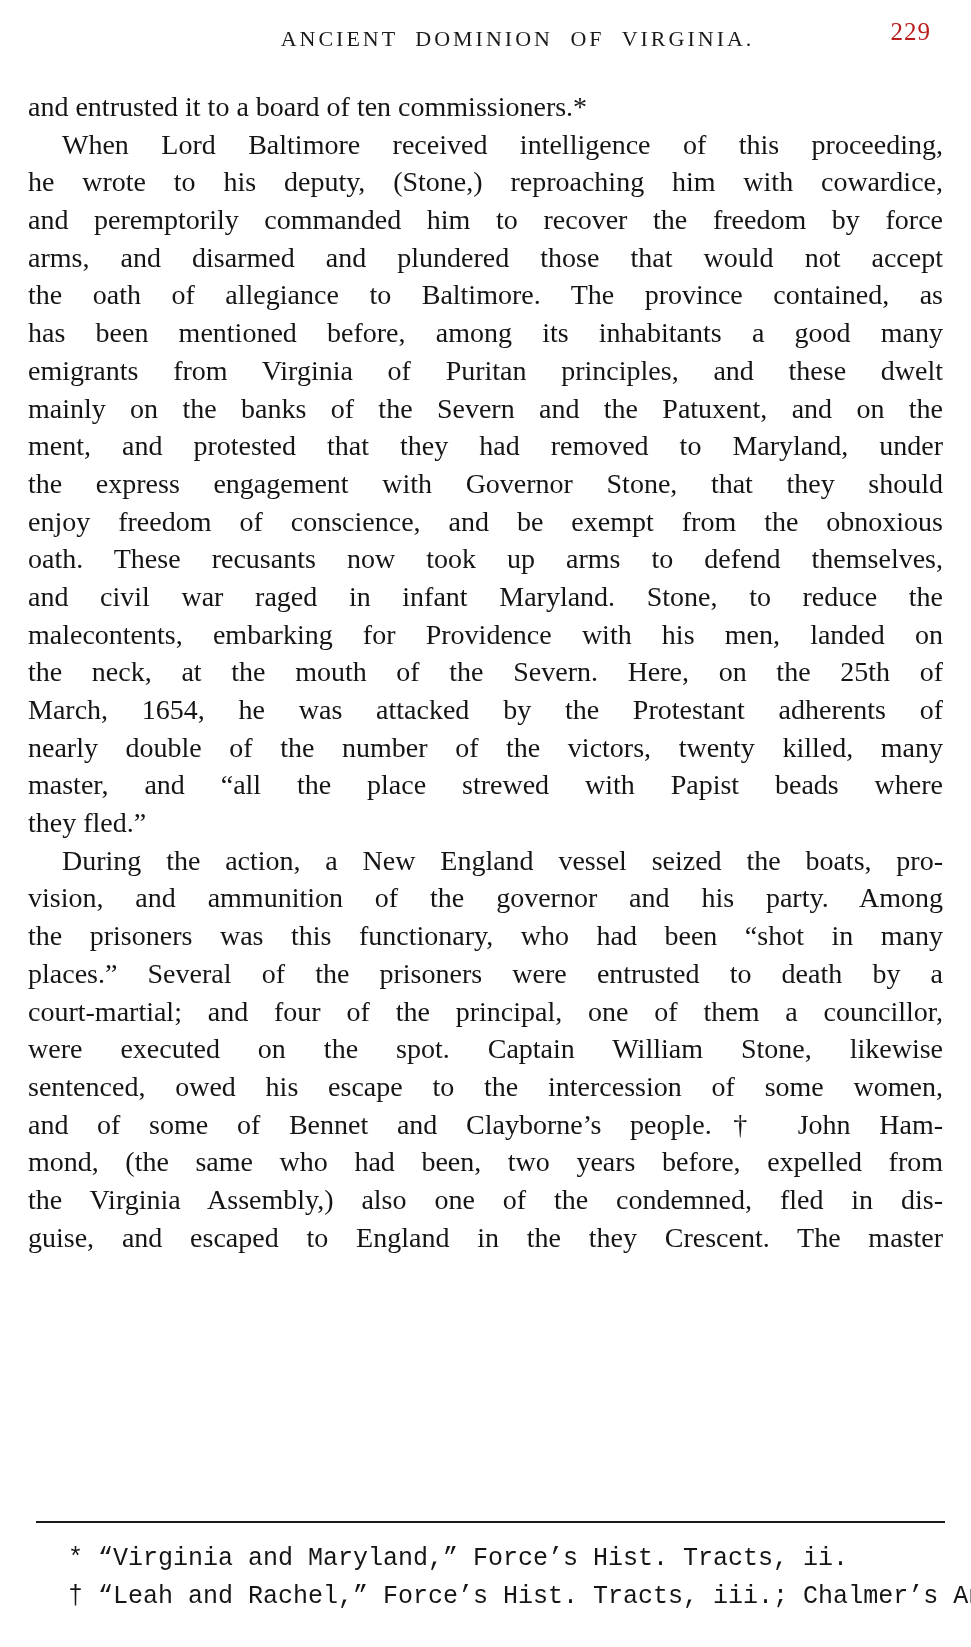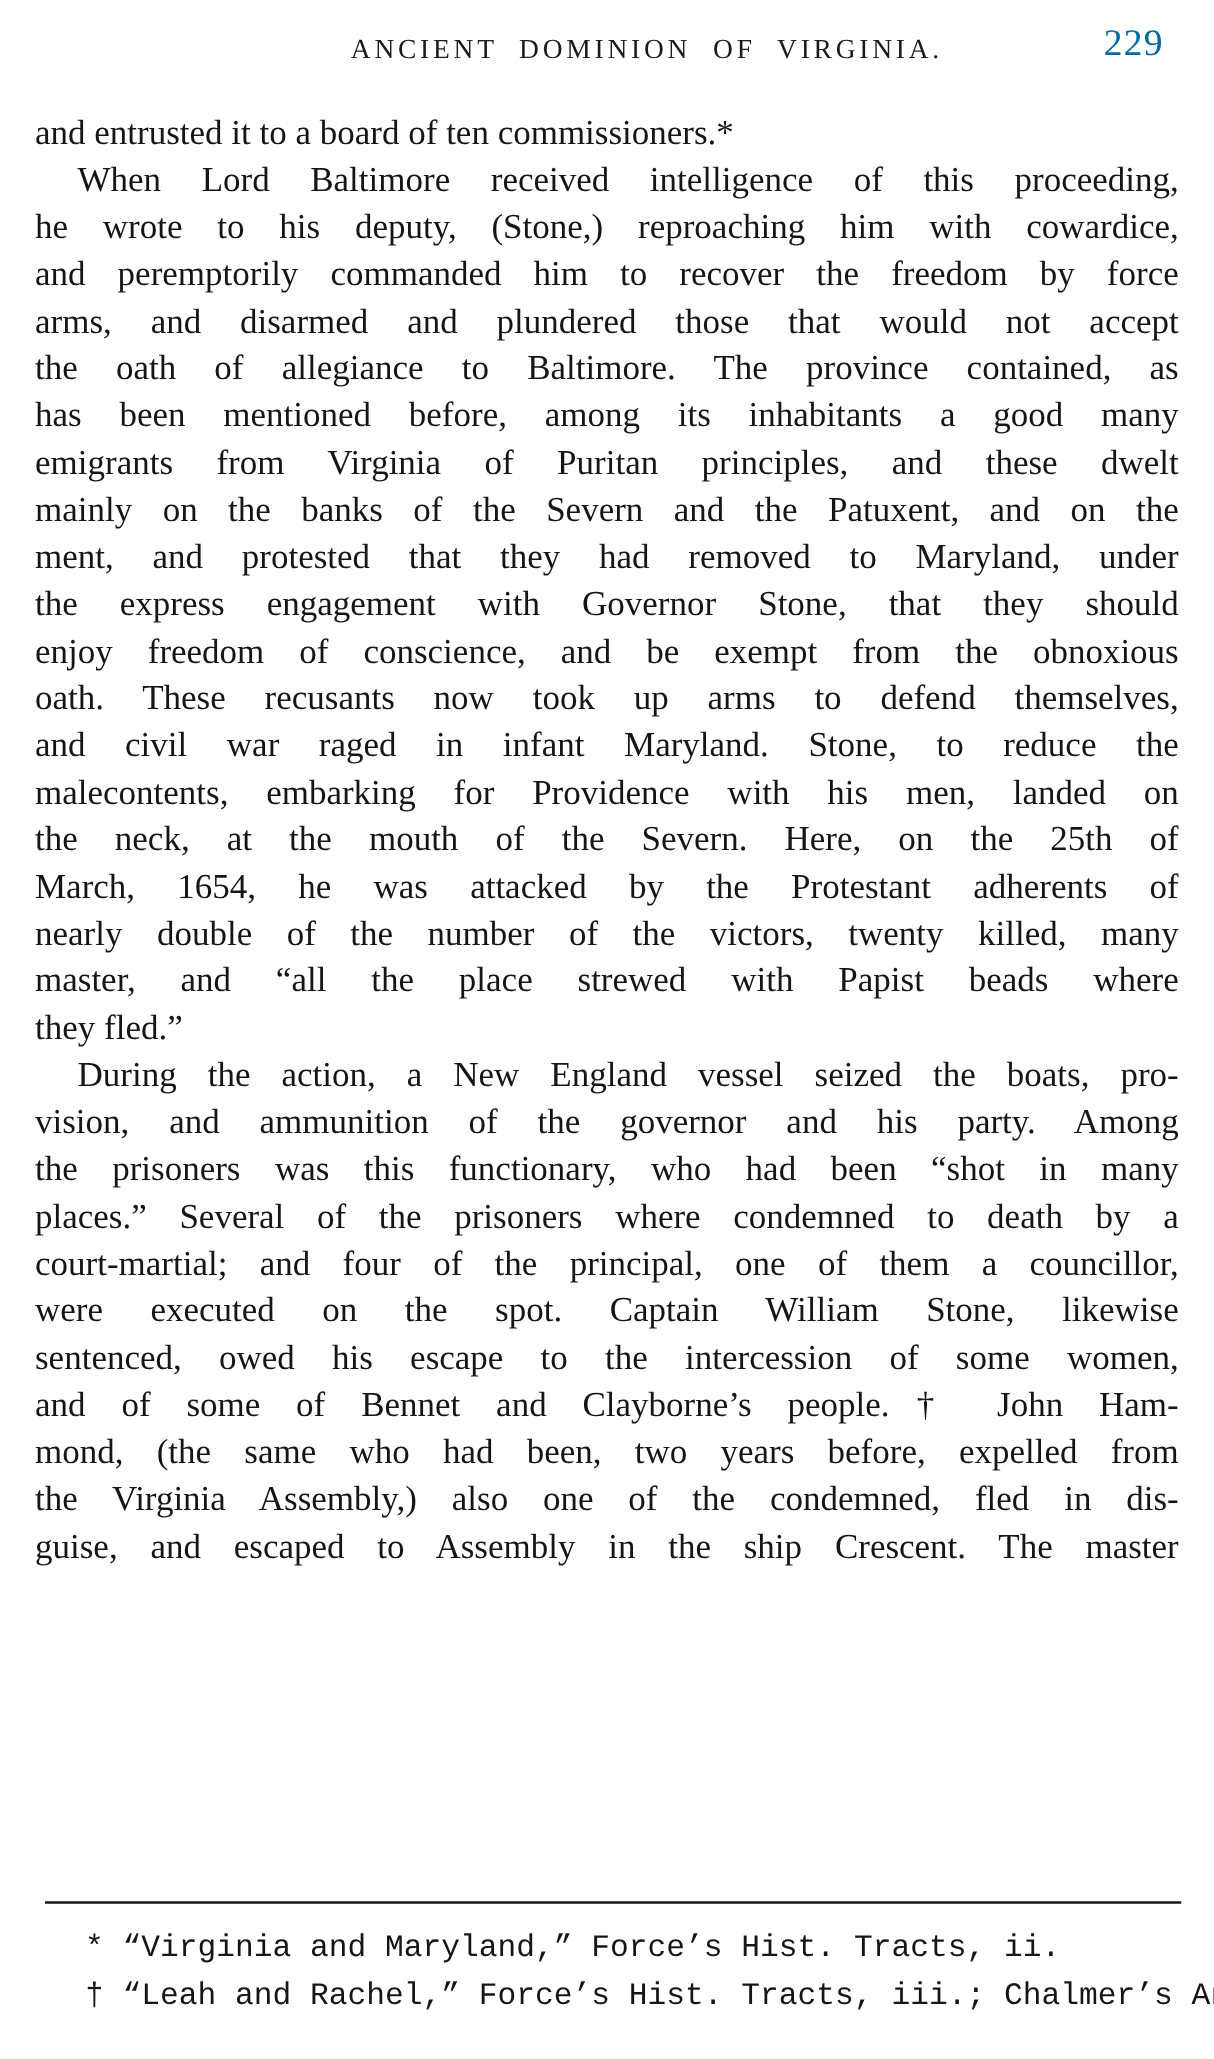--- a/index.html
+++ b/index.html
@@ -26,23 +26,23 @@
     font-size: 22px;
     letter-spacing: 3px;
     word-spacing: 9px;
     color: #1a1a1a;
     margin-left: 28px;
   }
   .page-number {
     position: absolute;
     top: 18px;
     right: 40px;
-    font-size: 30px;
+    font-size: 25px;
     letter-spacing: 1px;
-    color: #0369a1;
+    color: #b91c1c;
   }
   
   .page-body {
     position: absolute;
     top: 88px;
     left: 28px;
     width: 915px;
   }
   .line {
     font-size: 28px;
@@ -107,28 +107,28 @@
       <div class="line">and civil war raged in infant Maryland.  Stone, to reduce the</div>
       <div class="line">malecontents, embarking for Providence with his men, landed on</div>
       <div class="line">the neck, at the mouth of the Severn.  Here, on the 25th of</div>
       <div class="line">March, 1654, he was attacked by the Protestant adherents of</div>
       <div class="line">nearly double of the number of the victors, twenty killed, many</div>
       <div class="line">master, and “all the place strewed with Papist beads where</div>
       <div class="line nojust">they fled.”</div>
       <div class="line indent">During the action, a New England vessel seized the boats, pro-</div>
       <div class="line">vision, and ammunition of the governor and his party.  Among</div>
       <div class="line">the prisoners was this functionary, who had been “shot in many</div>
-      <div class="line">places.”  Several of the prisoners where condemned to death by a</div>
+      <div class="line">places.”  Several of the prisoners were entrusted to death by a</div>
       <div class="line">court-martial; and four of the principal, one of them a councillor,</div>
       <div class="line">were executed on the spot.  Captain William Stone, likewise</div>
       <div class="line">sentenced, owed his escape to the intercession of some women,</div>
       <div class="line">and of some of Bennet and Clayborne’s people.†  John Ham-</div>
       <div class="line">mond, (the same who had been, two years before, expelled from</div>
       <div class="line">the Virginia Assembly,) also one of the condemned, fled in dis-</div>
-      <div class="line">guise, and escaped to Assembly in the ship Crescent.  The master</div>
+      <div class="line">guise, and escaped to England in the they Crescent.  The master</div>
     </div>
 
   <div class="footnote-rule"></div>
 
   <div class="footnotes">
     <div class="footnote">* “Virginia and Maryland,” Force’s Hist. Tracts, ii.</div>
     <div class="footnote">† “Leah and Rachel,” Force’s Hist. Tracts, iii.; Chalmer’s Annals, 222.</div>
   </div>
 
 </div>

